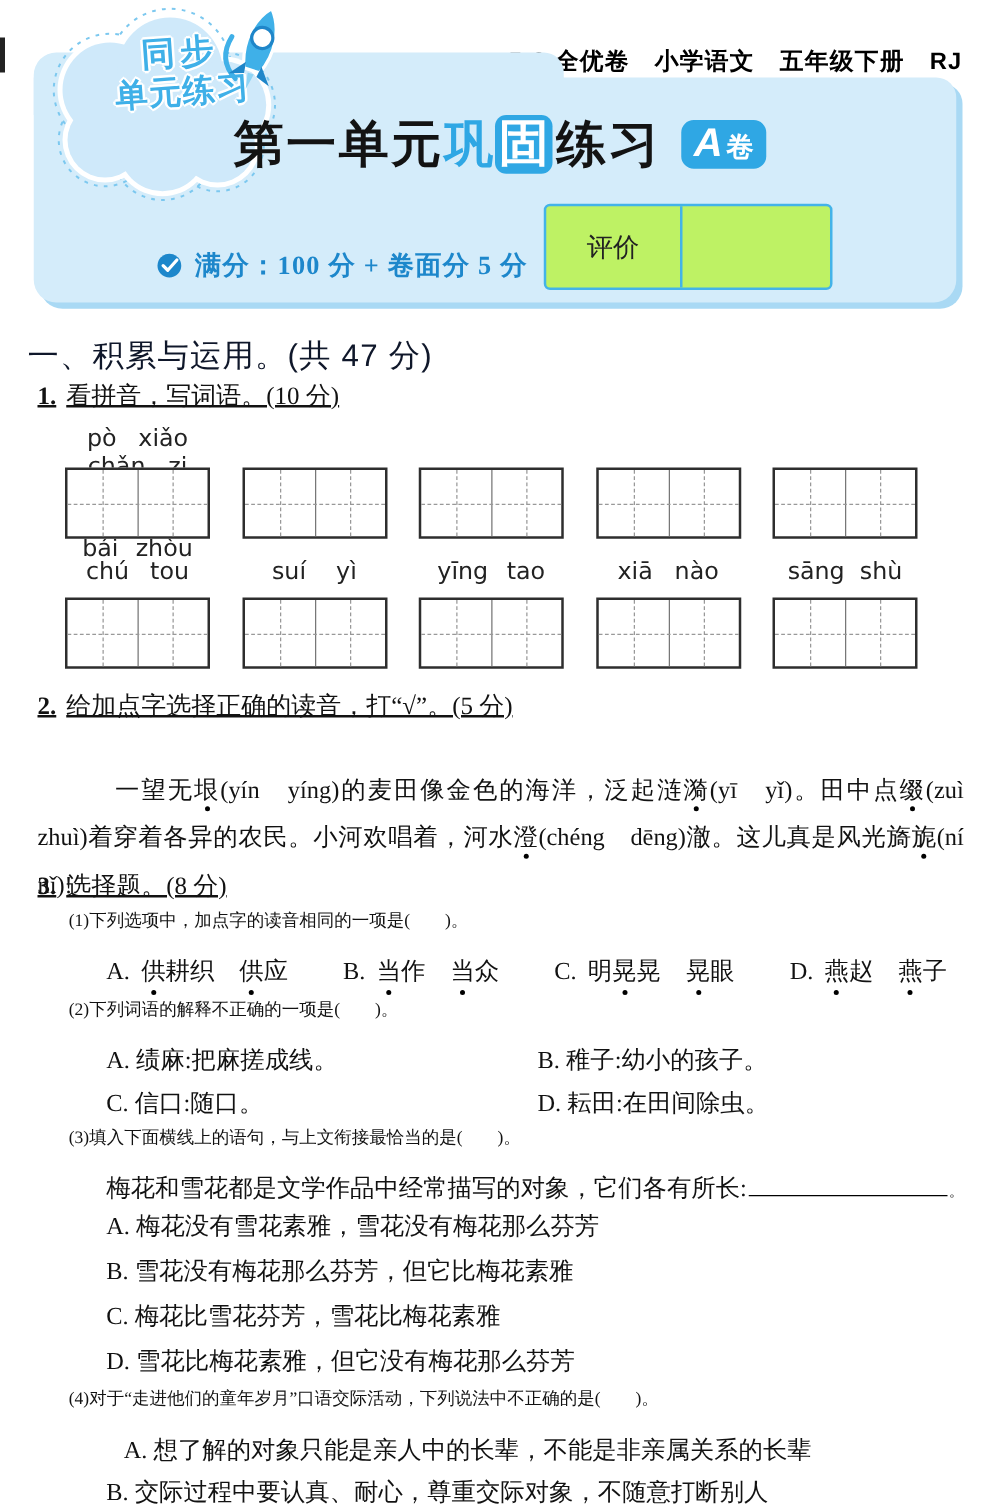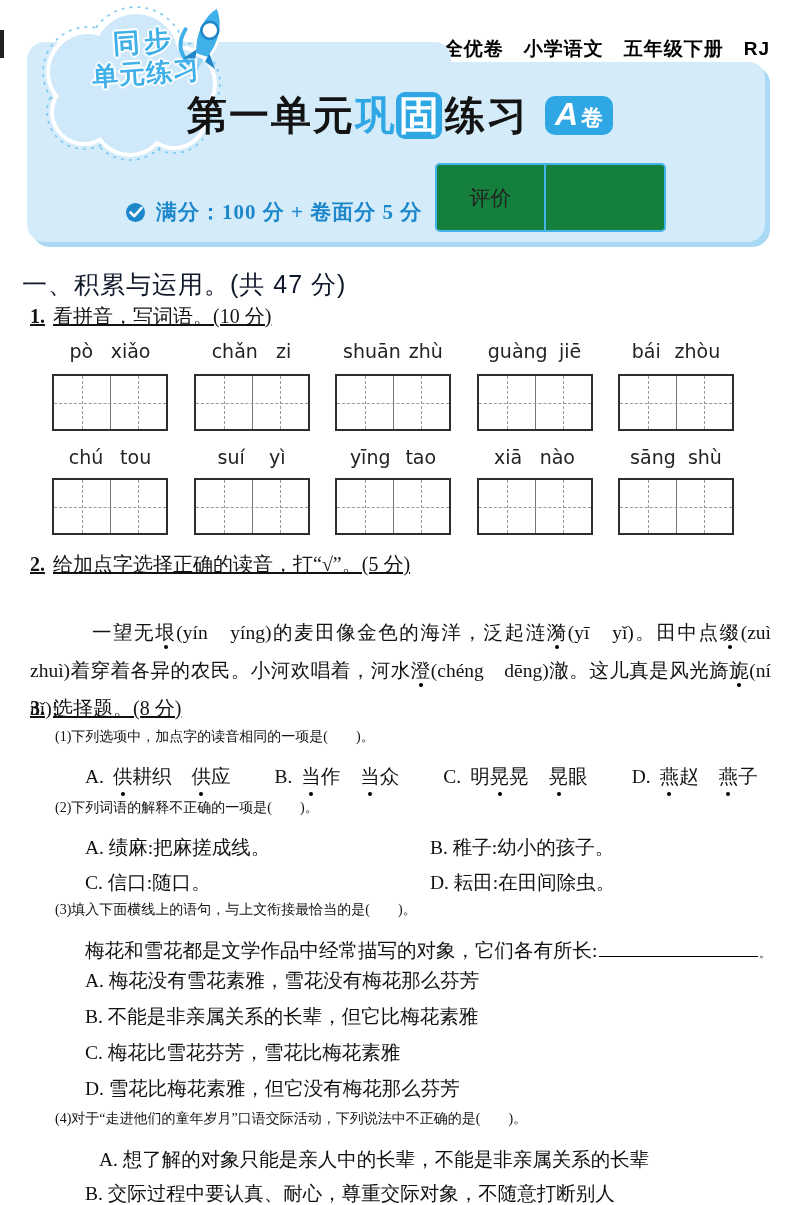--- a/index.html
+++ b/index.html
@@ -39,36 +39,36 @@
   .a-badge .a{font-size:32px;font-weight:900;font-style:italic;}
   .a-badge .juan{font-size:22px;font-weight:700;margin-left:3px;}
 
   
   .meta-line{position:absolute;left:124px;display:flex;align-items:center;gap:9px;
              color:#1d87cb;font-size:21px;font-weight:bold;letter-spacing:1px;}
   .meta-time{top:160px;} .meta-score{top:198px;}
   .meta-icon{flex:0 0 auto;display:inline-block;}
 
   
-  .eval-box{position:absolute;left:435px;top:163px;width:227px;height:65px;background:#15803d;
+  .eval-box{position:absolute;left:435px;top:163px;width:227px;height:65px;background:#bef264;
             border:2px solid #43b3e8;border-radius:5px;display:flex;}
   .eval-cell-label{width:47%;display:flex;align-items:center;justify-content:center;
                    font-size:21px;color:#222;border-right:2px solid #43b3e8;}
   .eval-cell-score{flex:1;}
 
   
   .sec-heading{position:absolute;left:22px;top:268px;font-family:"Liberation Sans",sans-serif;
                font-weight:400;font-size:25px;color:#0f172a;letter-spacing:1px;}
   .q-line{position:absolute;left:30px;font-size:20px;text-decoration:underline;}
   .q-num{font-weight:bold;margin-right:8px;}
   .q1{top:303px;} .q2{top:551px;} .q3{top:695px;}
 
   
   .pin-row,.grid-row{position:absolute;left:52px;width:682px;display:flex;justify-content:space-between;}
-  .pin-row1{top:340px;} .pin-row2{top:446px;}
+  .pin-row1{top:340px;flex-direction:column;} .pin-row2{top:446px;}
   .grid-row1{top:374px;} .grid-row2{top:478px;}
   .pcell{width:116px;display:flex;justify-content:space-evenly;
          font-family:"DejaVu Sans",sans-serif;font-size:19px;color:#222;}
   .gbox{position:relative;width:116px;height:57px;border:2px solid #2e2e2e;background:#fff;box-sizing:border-box;}
   .gbox .vmid{position:absolute;left:50%;top:0;bottom:0;width:0;border-left:1px solid #777;}
   .gbox .hmid{position:absolute;top:50%;left:0;right:0;height:0;border-top:1px dashed #999;}
   .gbox .vq1{position:absolute;left:25%;top:0;bottom:0;width:0;border-left:1px dashed #999;}
   .gbox .vq3{position:absolute;left:75%;top:0;bottom:0;width:0;border-left:1px dashed #999;}
 
   
@@ -354,20 +354,20 @@
     <span class="col-b">D. 耘田:在田间除虫。</span>
   </div>
 
   <div class="sub-label s33-label">(3)填入下面横线上的语句，与上文衔接最恰当的是(　　)。</div>
   <div class="stem-row">
     <span>梅花和雪花都是文学作品中经常描写的对象，它们各有所长:</span>
     <span class="blank"></span>
     <span class="stem-period">。</span>
   </div>
   <div class="opt-line s33-a">A. 梅花没有雪花素雅，雪花没有梅花那么芬芳</div>
-  <div class="opt-line s33-b">B. 不能是非亲属关系的长辈，但它比梅花素雅</div>
+  <div class="opt-line s33-b">B. 雪花没有梅花那么芬芳，但它比梅花素雅</div>
   <div class="opt-line s33-c">C. 梅花比雪花芬芳，雪花比梅花素雅</div>
   <div class="opt-line s33-d">D. 雪花比梅花素雅，但它没有梅花那么芬芳</div>
 
   <div class="sub-label s34-label">(4)对于“走进他们的童年岁月”口语交际活动，下列说法中不正确的是(　　)。</div>
   <div class="opt-line s34-a">A. 想了解的对象只能是亲人中的长辈，不能是非亲属关系的长辈</div>
   <div class="opt-line s34-b">B. 交际过程中要认真、耐心，尊重交际对象，不随意打断别人</div>
 </div>
 
 </body></html>

